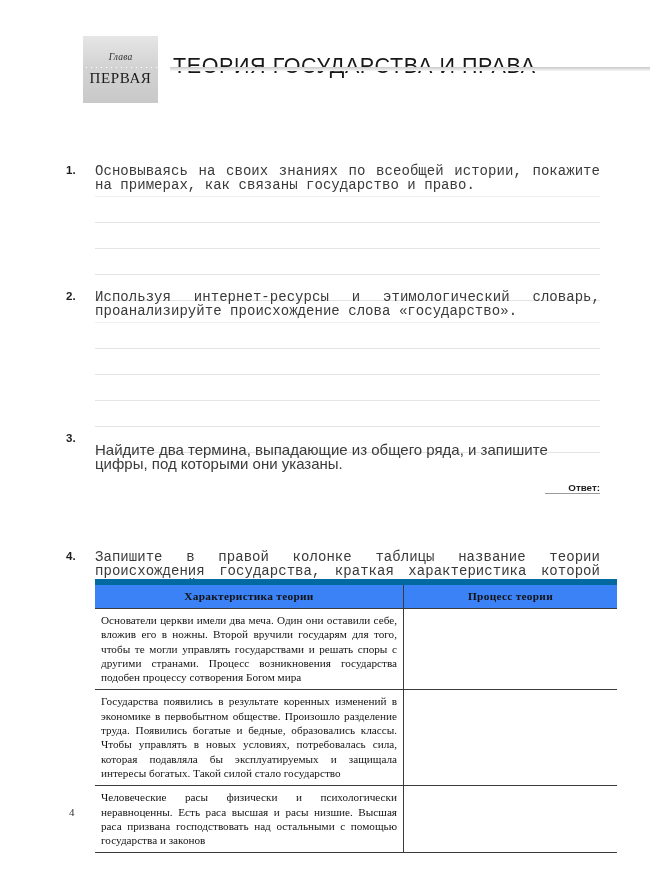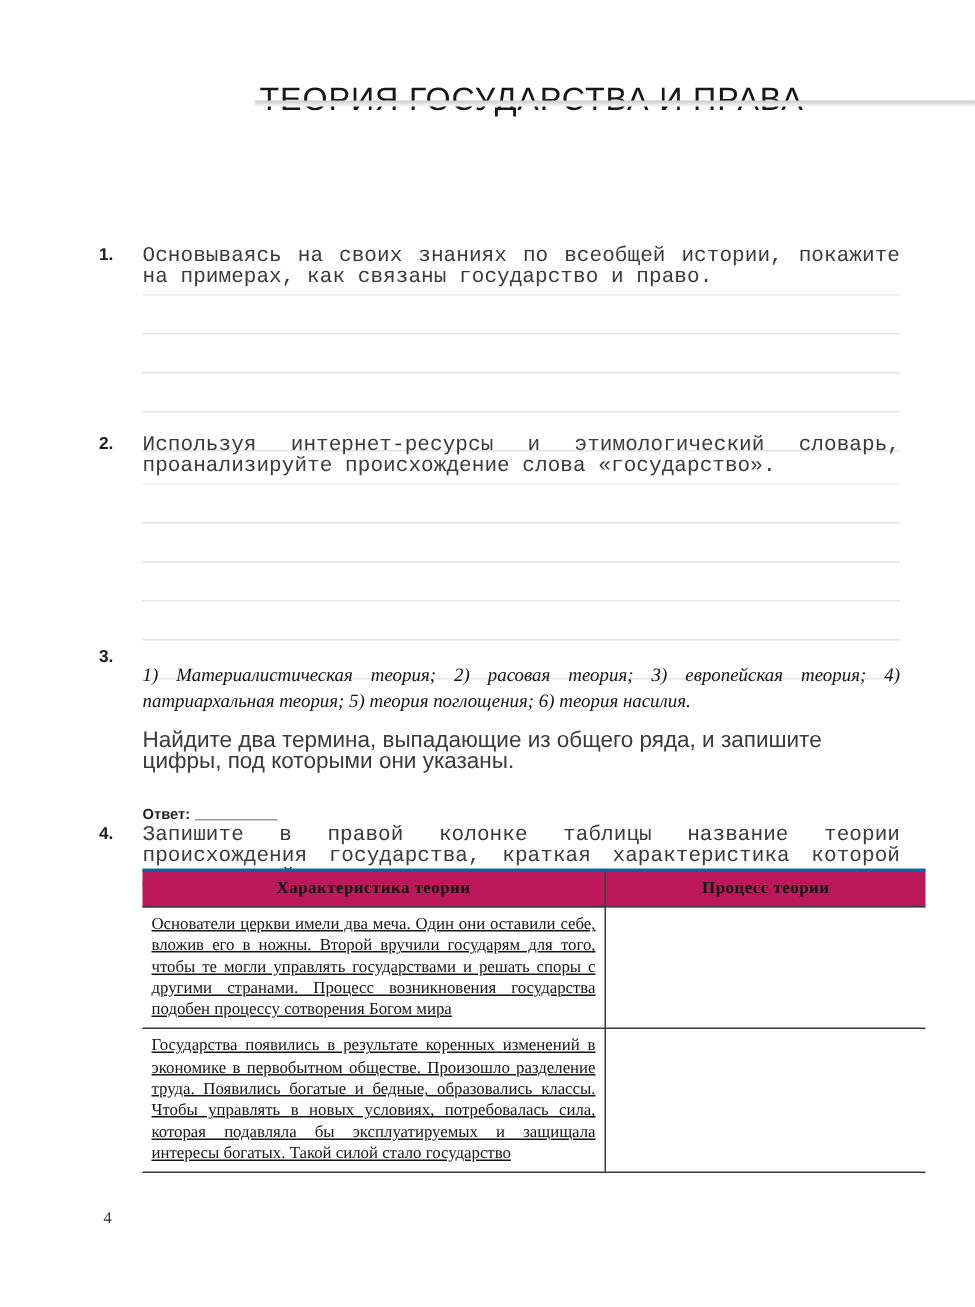--- a/index.html
+++ b/index.html
@@ -189,46 +189,45 @@
   
   .theory-table {
     position: absolute;
     left: 95px;
     top: 579px;
     width: 505px;
     border-collapse: collapse;
     table-layout: fixed;
   }
   .theory-table th {
-    background: #be185d;
+    background: #3b82f6;
     font-family: "Liberation Serif", serif;
     font-weight: bold;
     font-size: 11.3px;
     color: #111;
     letter-spacing: 0.3px;
     padding: 5px 4px 6px 4px;
     text-align: center;
-    border-top: 2px solid #0369a1;
+    border-top: 6px solid #0369a1;
     border-bottom: 1px solid #3a3a3a;
   }
   .theory-table th.col-left { width: 300px; border-right: 1px solid #3a3a3a; }
   .theory-table th.col-right { width: 205px; }
   .theory-table td {
     vertical-align: top;
     border-bottom: 1px solid #3a3a3a;
     padding: 4px 6px 5px 6px;
   }
   .theory-table td.cell-desc {
     border-right: 1px solid #3a3a3a;
     font-family: "Liberation Serif", serif;
     font-size: 11.2px;
     line-height: 14.3px;
     color: #141414;
     text-align: justify;
-    text-decoration: underline;
   }
   .theory-table td.cell-answer {
     background: #ffffff;
   }
 
   
   .page-number {
     position: absolute;
     left: 69px;
     top: 806px;
@@ -236,20 +235,25 @@
     font-size: 11px;
     color: #333;
   }
 </style>
 </head>
 <body>
 
 <div class="page">
 
   <div class="header">
+    <div class="chapter-badge">
+      <div class="chapter-word">Глава</div>
+      <div class="chapter-dots"></div>
+      <div class="chapter-num">ПЕРВАЯ</div>
+    </div>
     <div class="title-band">
       <div class="page-title">ТЕОРИЯ ГОСУДАРСТВА И ПРАВА</div>
     </div>
   </div>
   <div class="title-rule"></div>
 
 
   <div class="task" style="top:164px;">
     <div class="task-num">1.</div>
     <div class="task-body">
@@ -273,23 +277,22 @@
     <div class="rule-line"></div>
     <div class="rule-line"></div>
     <div class="rule-line"></div>
     <div class="rule-line"></div>
     <div class="rule-line"></div>
   </div>
 
   <div class="task" style="top:432px;">
     <div class="task-num">3.</div>
     <div class="task-body">
-      <div class="terms-list" style="margin-top:10px;">1) Материалистическая теория; 2) расовая теория; 3) европейская теория; 4) патриархальная теория; 5) теория поглощения; 6) теория насилия.</div>
       <div class="find-text" style="margin-top:11px;">Найдите два термина, выпадающие из общего ряда, и запишите цифры, под которыми они указаны.</div>
-      <div class="answer-row" style="margin-top:23px;">
+      <div class="answer-row" style="margin-top:11px;flex-direction:column;">
         <span class="answer-label">Ответ:</span>
         <span class="answer-blank"></span>
       </div>
     </div>
   </div>
 
   <div class="task" style="top:550px;">
     <div class="task-num">4.</div>
     <div class="task-body">
       <div class="task-text">Запишите в правой колонке таблицы название теории происхождения государства, краткая характеристика которой дана в левой колонке.</div>
@@ -305,18 +308,22 @@
     </thead>
     <tbody>
       <tr>
         <td class="cell-desc">Основатели церкви имели два меча. Один они оставили себе, вложив его в ножны. Второй вручили государям для того, чтобы те могли управлять государствами и решать споры с другими странами. Процесс возникновения государства подобен процессу сотворения Богом мира</td>
         <td class="cell-answer"></td>
       </tr>
       <tr>
         <td class="cell-desc">Государства появились в результате коренных изменений в экономике в первобытном обществе. Произошло разделение труда. Появились богатые и бедные, образовались классы. Чтобы управлять в новых условиях, потребовалась сила, которая подавляла бы эксплуатируемых и защищала интересы богатых. Такой силой стало государство</td>
         <td class="cell-answer"></td>
       </tr>
+      <tr>
+        <td class="cell-desc">Человеческие расы физически и психологически неравноценны. Есть раса высшая и расы низшие. Высшая раса призвана господствовать над остальными с помощью государства и законов</td>
+        <td class="cell-answer"></td>
+      </tr>
     </tbody>
   </table>
 
   <div class="page-number">4</div>
 
 </div>
 
 </body></html>

